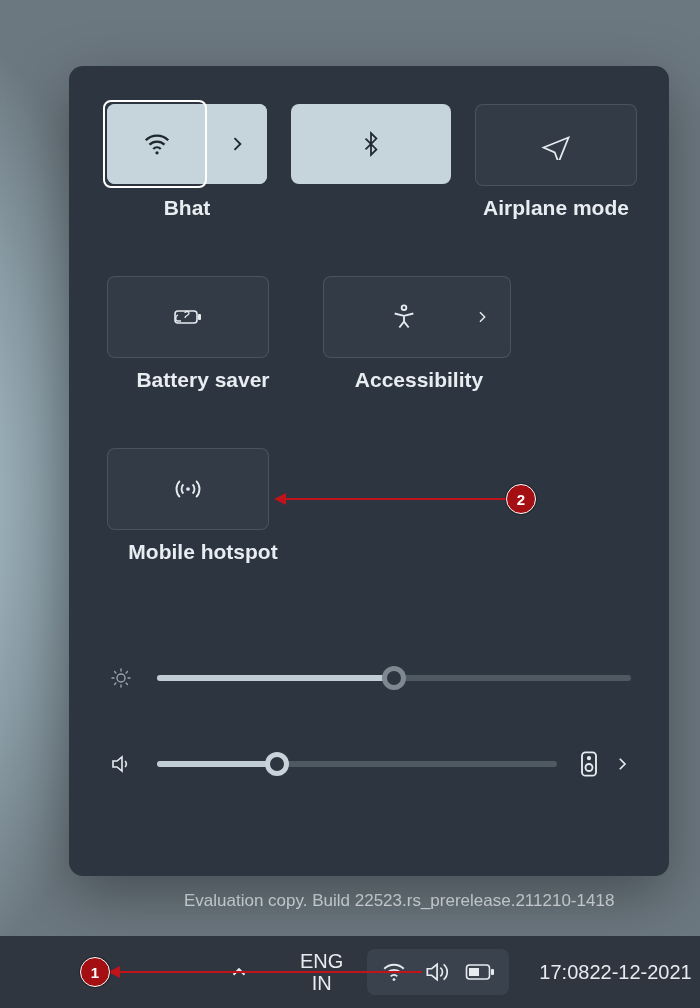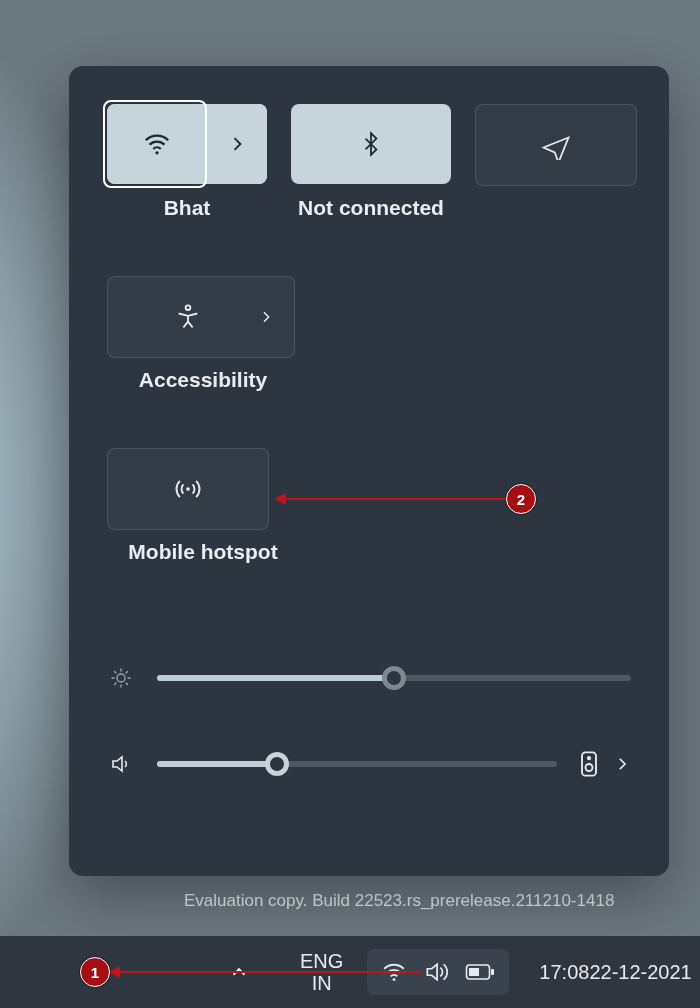--- a/index.html
+++ b/index.html
@@ -114,33 +114,44 @@
         </div>
         <div class="label">Bhat</div>
       </div>
 
       <div class="tilewrap">
         <div class="tile on">
           <svg width="26" height="26" viewBox="0 0 24 24" fill="none" stroke="#1e262e" stroke-width="1.6">
               <path d="M7 7l10 10-5 5V2l5 5L7 17"></path>
             </svg>
         </div>
-        <div class="label">Not connected</div>
       </div>
 
       <div class="tilewrap">
         <div class="tile">
           <svg width="30" height="30" viewBox="0 0 24 24" fill="none" stroke="#e6ebef" stroke-width="1.4">
               <path d="M2 14l20-8-8 20-3-8z"></path>
             </svg>
         </div>
+        <div class="label">Airplane mode</div>
       </div>
     </div>
 
     <div class="row">
+      <div class="tilewrap">
+        <div class="tile">
+          <svg width="34" height="30" viewBox="0 0 34 24" fill="none" stroke="#e6ebef" stroke-width="1.6">
+            <rect x="4" y="6" width="22" height="12" rx="3"></rect>
+              <rect x="27" y="9" width="3" height="6" rx="1" fill="#e6ebef" stroke="none"></rect>
+            <path d="M14 7c0-2 4-2 4 0 0 3-4 2-4 5" stroke-width="1.3" transform="translate(0,1)"></path>
+            <path d="M7 10c-3 1-3 6 0 6h3" stroke-width="1.3"></path>
+          </svg>
+        </div>
+        <div class="label">Battery saver</div>
+      </div>
 
 
       <div class="tilewrap">
         <div class="tile" style="justify-content:center;padding-right:26px">
           <svg width="28" height="28" viewBox="0 0 24 24" fill="none" stroke="#e6ebef" stroke-width="1.6">
             <circle cx="12" cy="4" r="2"></circle>
               <path d="M4 9l8 2 8-2M12 11v5M12 16l-4 5M12 16l4 5"></path>
           </svg>
           <span class="chev-mini">
             <svg width="16" height="16" viewBox="0 0 24 24" fill="none" stroke="#e6ebef" stroke-width="2.2">

